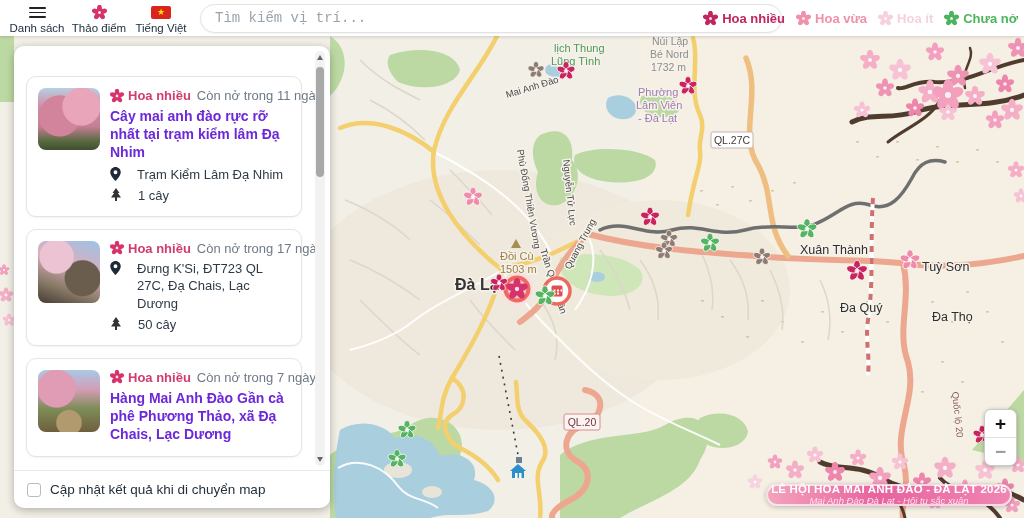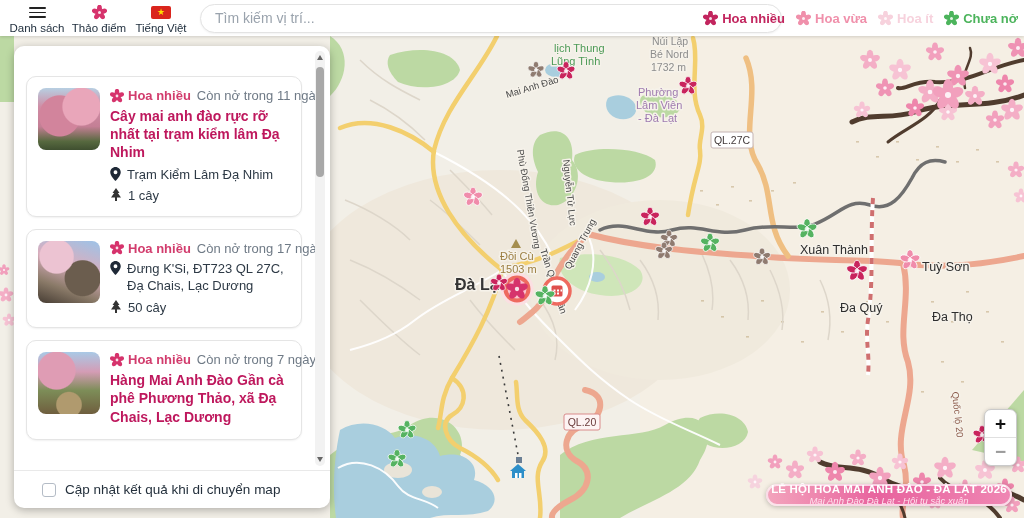--- a/index.html
+++ b/index.html
@@ -13,21 +13,21 @@
     z-index:30;display:flex;align-items:center;box-shadow:0 1px 3px rgba(0,0,0,.15)}
   .nav{display:flex;align-items:flex-start;padding-left:6px}
   .nav-item{width:62px;display:flex;flex-direction:column;align-items:center;justify-content:center;cursor:pointer;padding-top:3px}
   .nav-item .glyph{height:14px;display:flex;align-items:center;justify-content:center}
   .nav-item .lbl{font-size:11.5px;color:#1c2b3a;margin-top:2px;white-space:nowrap}
   .bars{display:flex;flex-direction:column;justify-content:center}
   .bars span{display:block;width:17px;height:2.4px;background:#222;margin:1.5px 0;border-radius:1px}
   .flag{width:20px;height:13px;background:#da251d;border-radius:2px;display:flex;align-items:center;justify-content:center}
   .flag .star{color:#ffde00;font-size:9px;line-height:1}
   .search{margin-left:8px;width:552px;height:27px;border:1px solid #e3e3e3;border-radius:15px;
-    padding:0 14px;font-size:14px;color:#7f1d1d;outline:none;box-shadow:0 1px 2px rgba(0,0,0,.05);font-family:Liberation Sans, sans-serif}
+    padding:0 14px;font-size:14px;color:#7f1d1d;outline:none;box-shadow:0 1px 2px rgba(0,0,0,.05);font-family:Liberation Mono, monospace}
   .search::placeholder{color:#9aa3ad}
   .legend{position:absolute;right:6px;top:0;height:36px;display:flex;align-items:center;gap:11px}
   .legend-item{display:flex;align-items:center;gap:4px;font-size:13px;font-weight:bold;cursor:pointer;white-space:nowrap}
   
   .sidebar{position:absolute;left:14px;top:46px;width:316px;height:462px;background:#fff;
     border-radius:10px;z-index:20;box-shadow:0 2px 8px rgba(0,0,0,.28);display:flex;flex-direction:column}
   .cards{flex:1;padding:30px 28px 4px 12px;overflow:hidden;position:relative}
   .card{border:1px solid #e5e5e5;border-radius:10px;padding:11px;display:flex;gap:10px;
     margin-bottom:12px;box-shadow:0 1px 2px rgba(0,0,0,.06);cursor:pointer;background:#fff}
   .card-img{width:62px;height:62px;border-radius:8px;flex:none}
@@ -40,30 +40,30 @@
     radial-gradient(circle at 72% 60%,#6b5d4e 0 30%,transparent 32%),
     linear-gradient(200deg,#9cc3e8 0%,#d9aebe 40%,#8a7a68 72%,#463c33 100%)}
   .img3{background:
     radial-gradient(circle at 30% 30%,#df9cb4 0 30%,transparent 32%),
     radial-gradient(circle at 50% 85%,#b09a6e 0 20%,transparent 22%),
     linear-gradient(180deg,#a9c9e6 0%,#d49cb5 32%,#7d8d58 62%,#6f5e3e 100%)}
   .card-body{flex:1;min-width:0}
   .badge-row{display:flex;align-items:center;gap:6px;font-size:13px;white-space:nowrap}
   .badge{color:#d23c6d;font-weight:bold;display:flex;align-items:center;gap:4px}
   .countdown{color:#6f7a86}
-  .card-title{font-size:14px;font-weight:bold;color:#be185d;line-height:1.3;margin:4px 0 2px}
-  .meta{display:flex;gap:6px;font-size:13px;color:#2e3a46;margin-top:4px;line-height:1.35;align-items:flex-start}
+  .card-title{font-size:14px;font-weight:bold;color:#6d28d9;line-height:1.3;margin:4px 0 2px}
+  .meta{display:flex;gap:16px;font-size:13px;color:#2e3a46;margin-top:4px;line-height:1.35;align-items:flex-start}
   .meta svg{flex:none;margin-top:1px}
   
   .sb-track{position:absolute;right:5px;top:5px;bottom:42px;width:10px;background:#f2f2f2;border-radius:5px;z-index:21}
   .sb-thumb{position:absolute;left:1px;top:16px;width:8px;height:110px;background:#a8a8a8;border-radius:4px;cursor:pointer}
   .arr{width:0;height:0;position:absolute;left:2px;cursor:pointer}
   .arr-up{top:4px;border-left:3.5px solid transparent;border-right:3.5px solid transparent;border-bottom:5px solid #666}
   .arr-dn{bottom:4px;border-left:3.5px solid transparent;border-right:3.5px solid transparent;border-top:5px solid #666}
-  .update-row{height:37px;border-top:1px solid #e9e9e9;display:flex;align-items:center;gap:9px;padding:0 28px;font-size:13.5px;color:#24303c}
+  .update-row{height:37px;border-top:1px solid #e9e9e9;display:flex;align-items:center;gap:9px;padding:0 13px;font-size:13.5px;color:#24303c}
   .cbx{width:14px;height:14px;border:1.5px solid #b4bcc6;border-radius:3px;background:#fff;appearance:none;margin:0;cursor:pointer}
   
   .zoomctl{position:absolute;right:7px;top:409px;width:31px;background:#fff;border:1px solid #cacaca;
     border-radius:7px;z-index:15;box-shadow:0 1px 4px rgba(0,0,0,.25);overflow:hidden}
   .zbtn{height:27px;display:flex;align-items:center;justify-content:center;font-size:19px;color:#111;cursor:pointer;font-weight:bold}
   .zbtn.minus{border-top:1px solid #e0e0e0;color:#9b9b9b}
   
   .banner{position:absolute;left:766px;top:484px;width:246px;height:22px;border-radius:16px;z-index:18;
     background:linear-gradient(90deg,#f3a3bc 0%,#e8639e 45%,#ef86b3 100%);
     border:2px solid rgba(255,255,255,.7);box-sizing:border-box;

